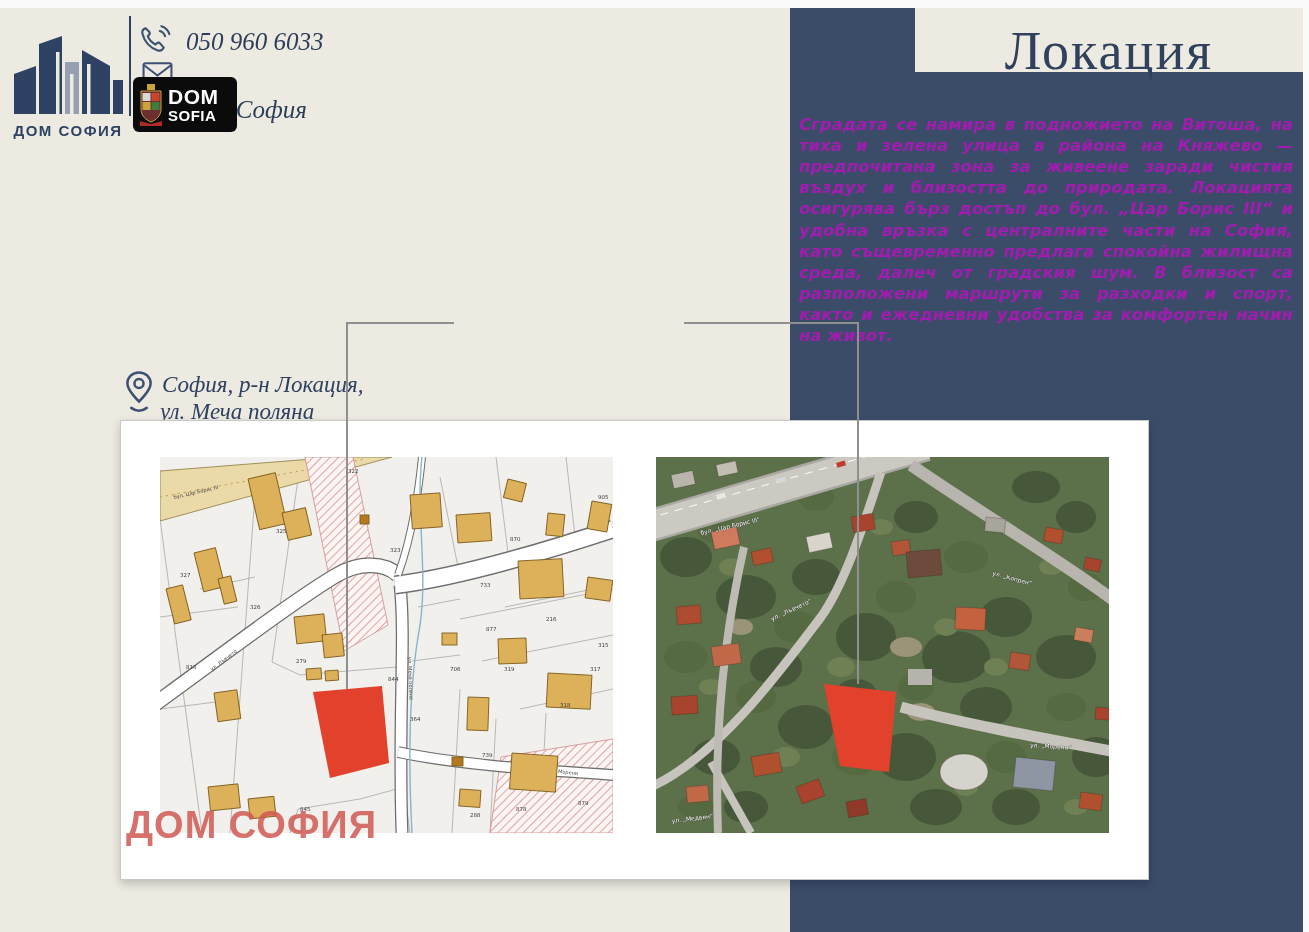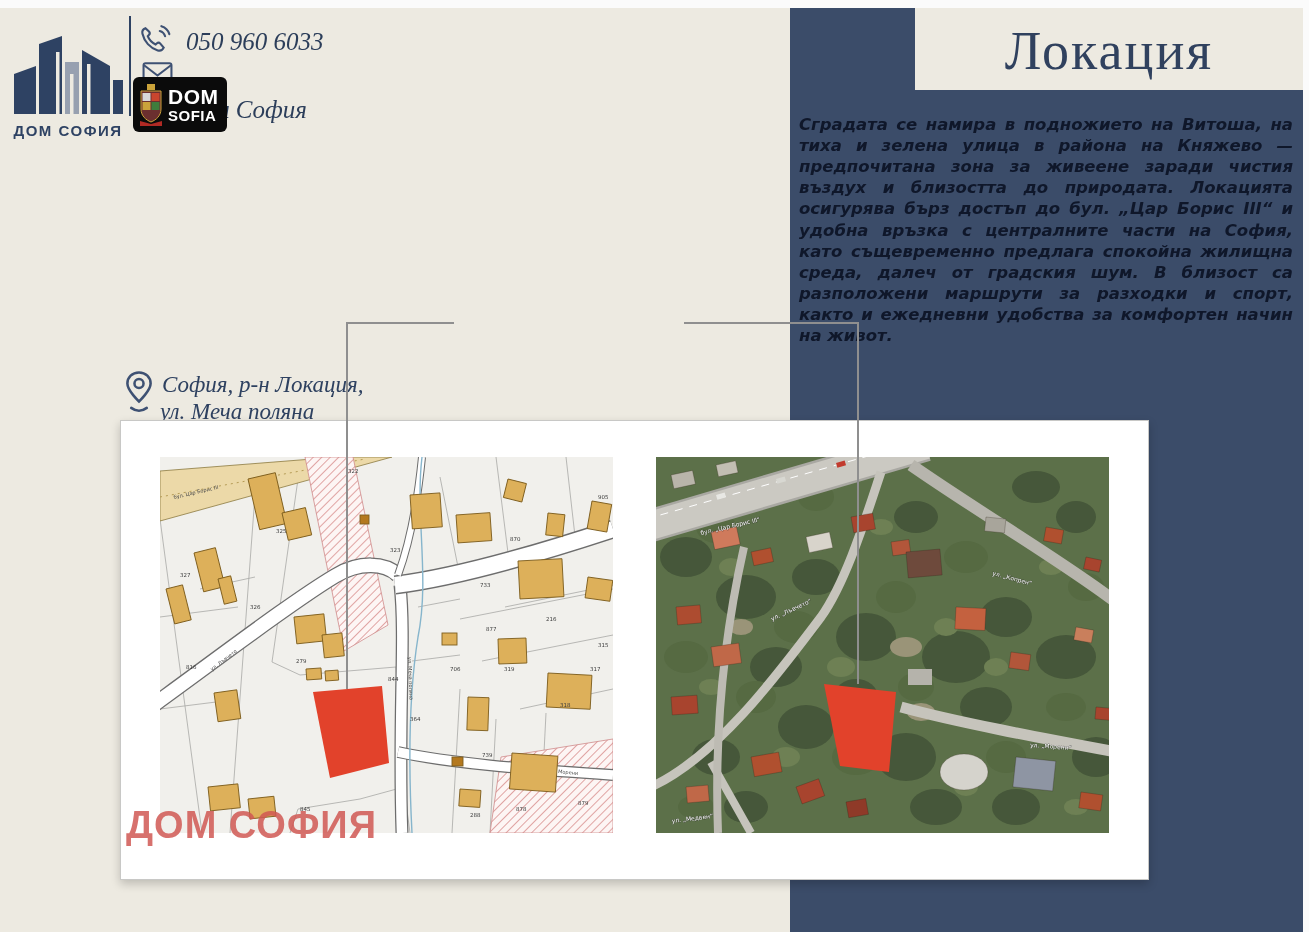--- a/index.html
+++ b/index.html
@@ -1,34 +1,34 @@
 <!DOCTYPE html>
 <html><head>
 <meta charset="utf-8">
 <style>
   html,body{margin:0;padding:0;background:#ffffff;}
   .page{position:relative;width:1309px;height:932px;background:#fbfbfb;overflow:hidden;
         font-family:"Liberation Sans",sans-serif;}
   .abs{position:absolute;}
   .slide-bg{left:0;top:8px;width:1303px;height:924px;background:#edeae1;}
   .navy-panel{left:790px;top:8px;width:513px;height:924px;background:#3b4c69;}
-  .title-box{left:915px;top:8px;width:388px;height:82px;background:#edeae1;}
+  .title-box{left:915px;top:8px;width:388px;height:64px;background:#edeae1;}
   .title-box h1{margin:0;font-family:"Liberation Serif",serif;font-weight:400;
         font-size:54px;line-height:86px;text-align:center;color:#30415e;letter-spacing:2px;}
   .panel-body{left:799px;top:114px;width:494px;margin:0;
         font-family:"DejaVu Sans",sans-serif;font-style:italic;font-weight:700;
-        font-size:16.5px;line-height:1.28;color:#0f172a;text-align:justify;}
+        font-size:16.5px;line-height:1.28;color:#a21caf;text-align:justify;}
   
   .logo-wrap{left:12px;top:22px;width:112px;}
   .logo-text{margin-top:2px;text-align:center;font-weight:800;font-size:15px;
         letter-spacing:1.5px;color:#2e4263;}
   .divider{left:129px;top:16px;width:2px;height:100px;background:#2e4263;}
   .contact-text{font-family:"Liberation Serif",serif;font-style:italic;
         font-size:25px;color:#2c3e5a;white-space:nowrap;}
-  .badge{left:133px;top:77px;width:94px;height:55px;background:#0b0b0b;border-radius:6px;
+  .badge{left:133px;top:77px;width:104px;height:55px;background:#0b0b0b;border-radius:6px;
         display:flex;align-items:center;padding:3px 5px;box-sizing:border-box;z-index:4;}
   .badge-text{margin-left:4px;color:#ffffff;font-weight:800;line-height:1;}
   .badge-line1{font-size:21px;letter-spacing:.5px;}
   .badge-line2{font-size:15px;letter-spacing:.5px;margin-top:1px;}
   
   .prop-heading{left:445px;top:294px;width:235px;text-align:center;
         font-family:"Liberation Serif",serif;font-size:46px;color:#2f4260;z-index:7;}
   .cline{background:#8f8f8f;z-index:6;}
   
   .addr{font-family:"Liberation Serif",serif;font-style:italic;font-size:23px;

